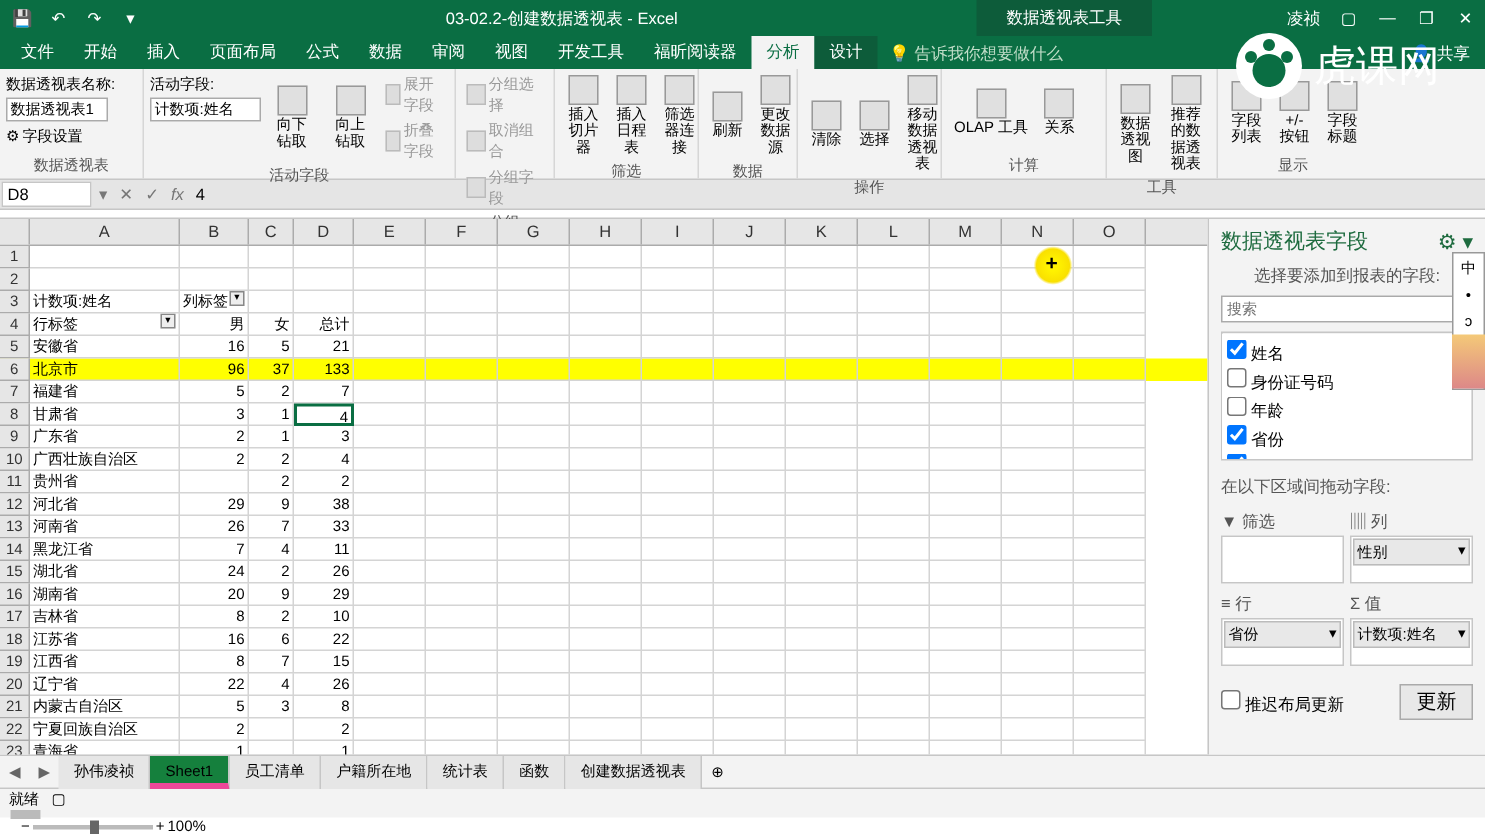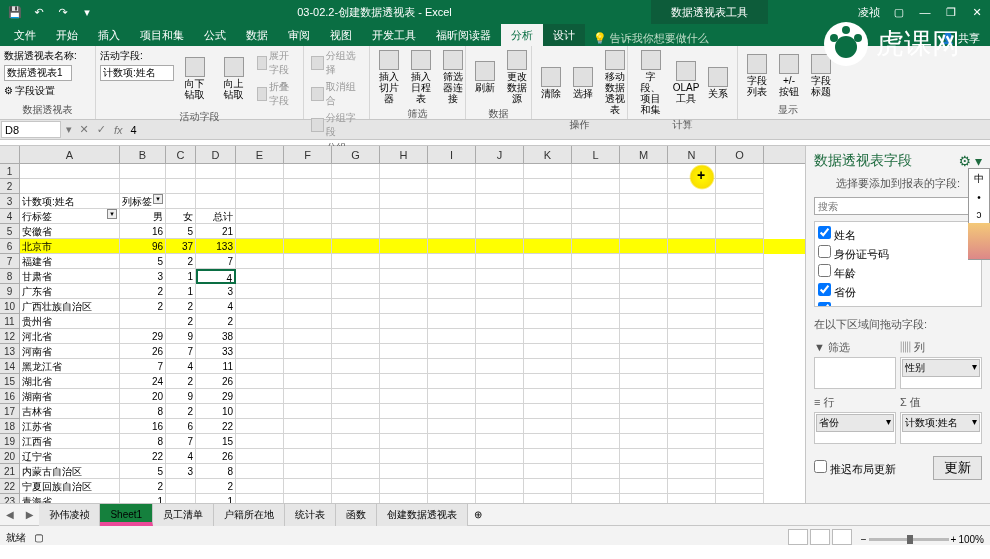--- a/index.html
+++ b/index.html
@@ -15,21 +15,21 @@
 .titlebar .winbtns { display: flex; }
 .titlebar .winbtns .btn { width: 26px; height: 24px; display: flex; align-items: center; justify-content: center; cursor: pointer; }
 
 
 .watermark { position: absolute; top: 22px; right: 30px; display: flex; align-items: center; color: #fff; font-size: 28px; z-index: 100; pointer-events: none; }
 .watermark .paw { width: 44px; height: 44px; background: #fff; border-radius: 50%; margin-right: 8px; position: relative; }
 .watermark .paw::before { content: ""; position: absolute; width: 22px; height: 22px; background: #0a6e43; border-radius: 50%; top: 14px; left: 11px; }
 .watermark .paw::after { content: ""; position: absolute; width: 8px; height: 8px; background: #0a6e43; border-radius: 50%; top: 4px; left: 18px; box-shadow: -12px 8px 0 #0a6e43, 12px 8px 0 #0a6e43; }
 
 
-.menubar { height: 22px; background: #0a6e43; display: flex; align-items: flex-end; padding-left: 4px; }
+.menubar { height: 22px; background: #0a6e43; display: flex; align-items: center; padding-left: 4px; }
 .menubar .tab { color: #fff; padding: 0 10px; height: 22px; line-height: 22px; font-size: 11px; cursor: pointer; }
 .menubar .tab.active { background: #f3f3f3; color: #0a6e43; }
 .menubar .tab.ctx { background: #0d5c3a; }
 .menubar .tell { color: #c0ddc8; margin-left: 8px; display: flex; align-items: center; gap: 3px; }
 .menubar .share { margin-left: auto; color: #fff; padding: 0 10px; }
 
 
 .ribbon { height: 74px; background: #f3f3f3; border-bottom: 1px solid #c6c6c6; display: flex; font-size: 10px; }
 .rgroup { border-right: 1px solid #d6d6d6; padding: 2px 4px; display: flex; flex-direction: column; }
 .rgroup .label { text-align: center; color: #555; font-size: 10px; margin-top: auto; padding-top: 1px; }
@@ -98,21 +98,21 @@
 .floaty .char { width: 22px; height: 36px; background: linear-gradient(#f4c978,#d88); }
 
 
 .tabs { height: 22px; border-top: 1px solid #c6c6c6; display: flex; align-items: center; background: #f3f3f3; font-size: 10px; }
 .tabs .nav { padding: 0 6px; color: #666; }
 .tabs .stab { padding: 0 10px; border-right: 1px solid #c6c6c6; height: 22px; line-height: 22px; cursor: pointer; background: #e6e6e6; }
 .tabs .stab.active { background: #15803d; border-bottom: 4px solid #ec4899; }
 .tabs .add { padding: 0 6px; }
 
 
-.status { height: 20px; background: #f3f3f3; border-top: 1px solid #c6c6c6; display: flex; align-items: flex-end; font-size: 10px; padding: 0 6px; }
+.status { height: 20px; background: #f3f3f3; border-top: 1px solid #c6c6c6; display: flex; align-items: flex-start; font-size: 10px; padding: 0 6px; flex-direction: column; }
 .status .l { flex: 1; }
 .status .viewbtn { width: 20px; height: 16px; border: 1px solid #bbb; margin: 0 1px; background: #fff; }
 .status .zoom { margin-left: 8px; display: flex; align-items: center; gap: 2px; }
 .status .slider { width: 80px; height: 3px; background: #bbb; position: relative; }
 .status .slider .thumb { position: absolute; left: 38px; top: -3px; width: 6px; height: 9px; background: #666; }
 </style>
 </head>
 <body>
 
 <div class="titlebar">
@@ -135,21 +135,21 @@
 
 <div class="watermark">
   <div class="paw"></div>
   <span>虎课网</span>
 </div>
 
 <div class="menubar">
   <div class="tab">文件</div>
   <div class="tab">开始</div>
   <div class="tab">插入</div>
-  <div class="tab">项目和集</div>
+  <div class="tab">页面布局</div>
   <div class="tab">公式</div>
   <div class="tab">数据</div>
   <div class="tab">审阅</div>
   <div class="tab">视图</div>
   <div class="tab">开发工具</div>
   <div class="tab">福昕阅读器</div>
   <div class="tab active">分析</div>
   <div class="tab ctx">设计</div>
   <div class="tell">
       <span>💡</span>
@@ -255,32 +255,41 @@
           <div class="ico"></div>
           <div class="txt">移动数据透视表</div>
         </div>
     </div>
     <div class="label">操作</div>
   </div>
   <div class="rgroup" style="width:110px">
     <div class="content">
       <div class="rbtn">
           <div class="ico"></div>
-          <div class="txt">字段、项目和集</div>
-        </div>
-      <div class="rbtn">
-          <div class="ico"></div>
           <div class="txt">OLAP 工具</div>
         </div>
       <div class="rbtn">
           <div class="ico"></div>
           <div class="txt">关系</div>
         </div>
     </div>
     <div class="label">计算</div>
+  </div>
+  <div class="rgroup" style="width:74px">
+    <div class="content">
+      <div class="rbtn">
+          <div class="ico"></div>
+          <div class="txt">数据透视图</div>
+        </div>
+      <div class="rbtn">
+          <div class="ico"></div>
+          <div class="txt">推荐的数据透视表</div>
+        </div>
+    </div>
+    <div class="label">工具</div>
   </div>
   <div class="rgroup" style="width:100px;border-right:none">
     <div class="content">
       <div class="rbtn">
           <div class="ico"></div>
           <div class="txt">字段列表</div>
         </div>
       <div class="rbtn">
           <div class="ico"></div>
           <div class="txt">+/- 按钮</div>

